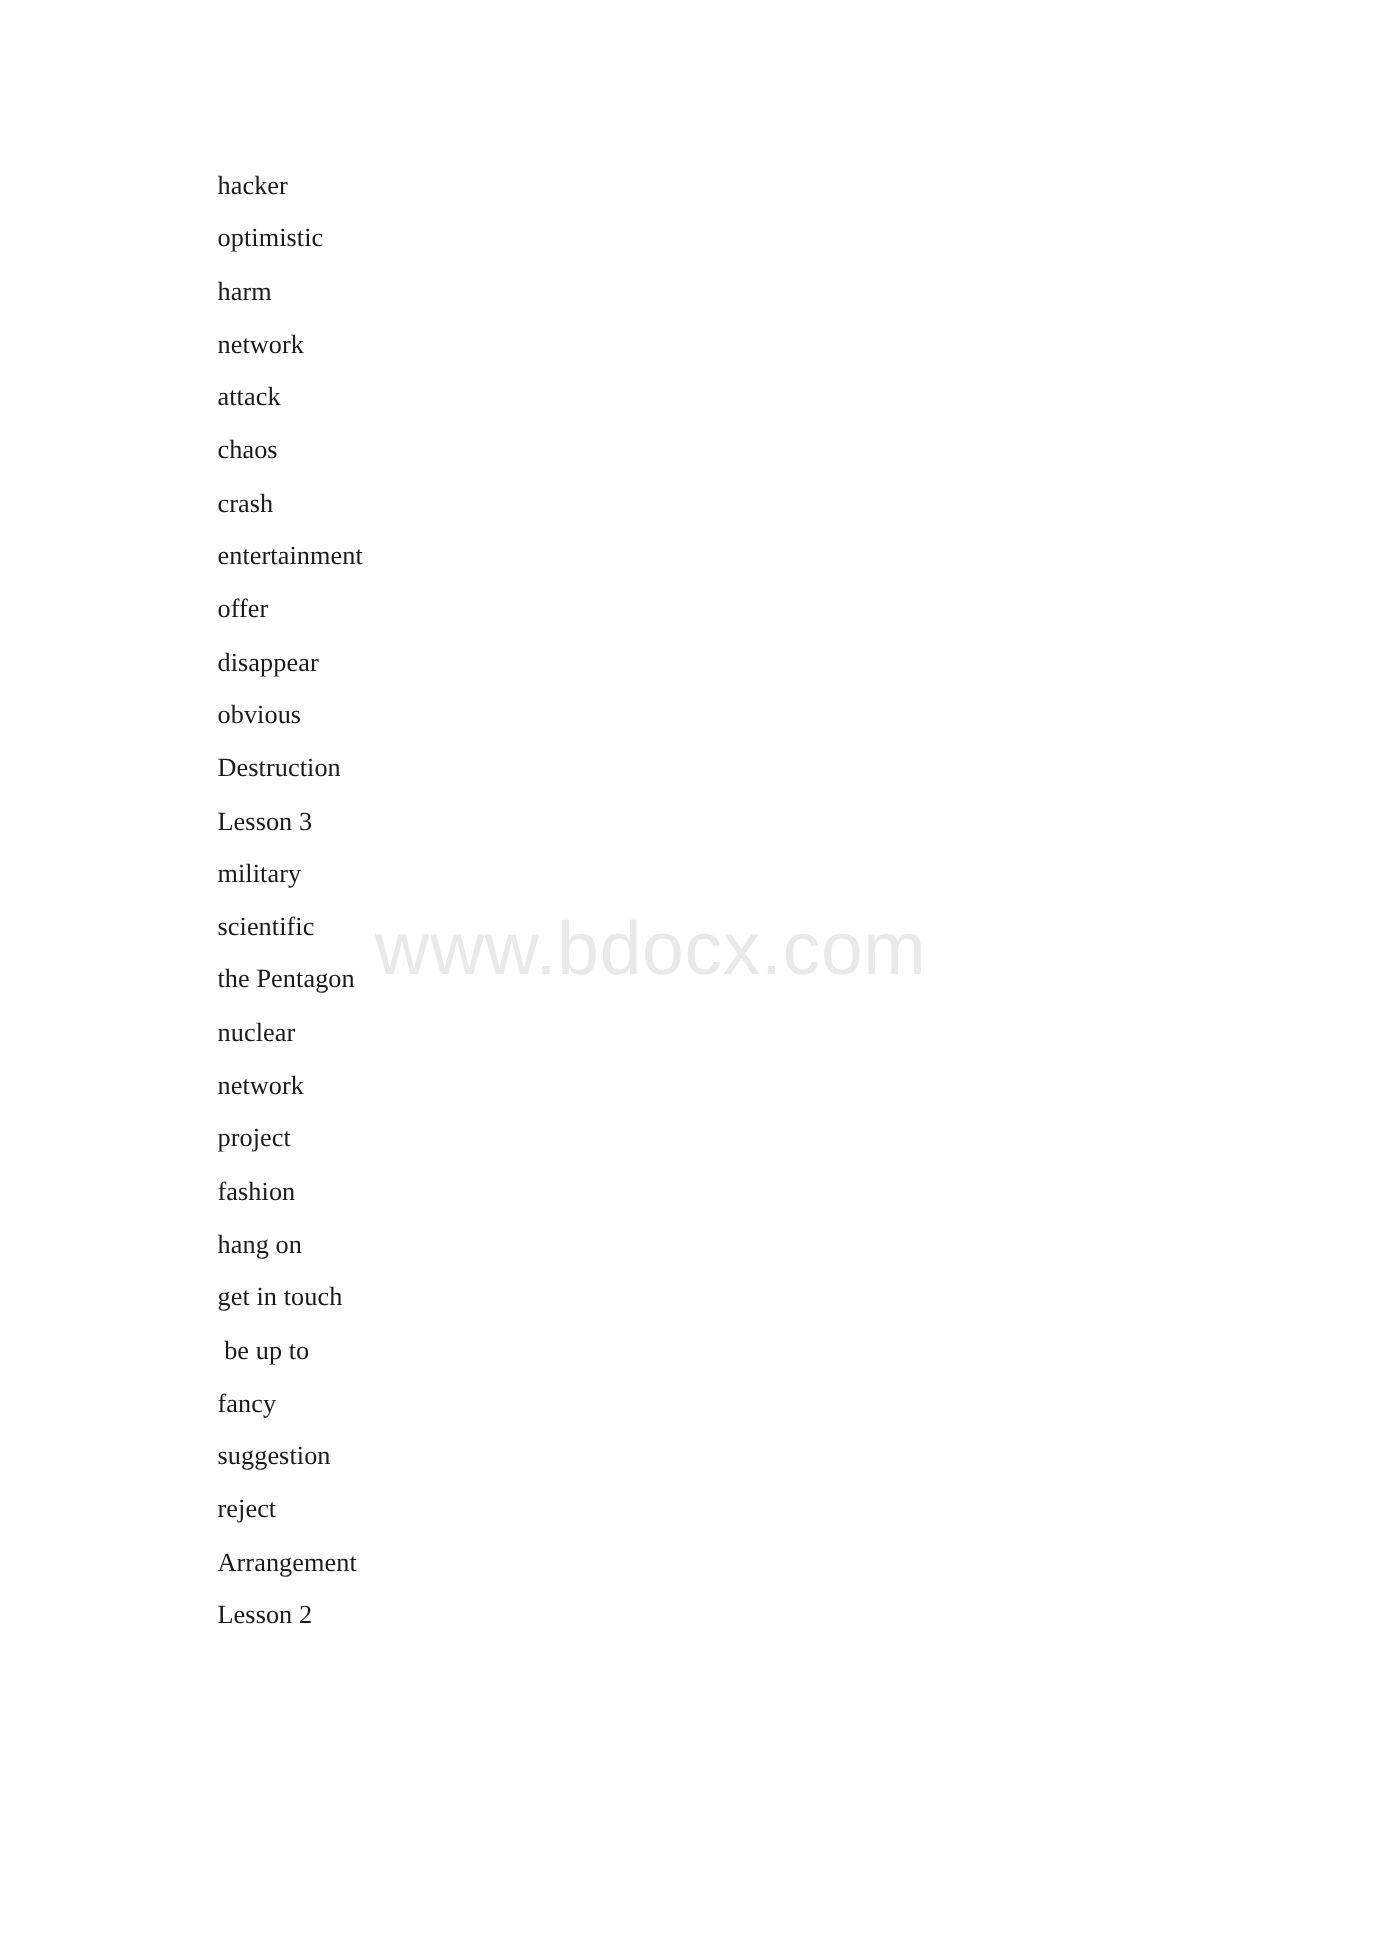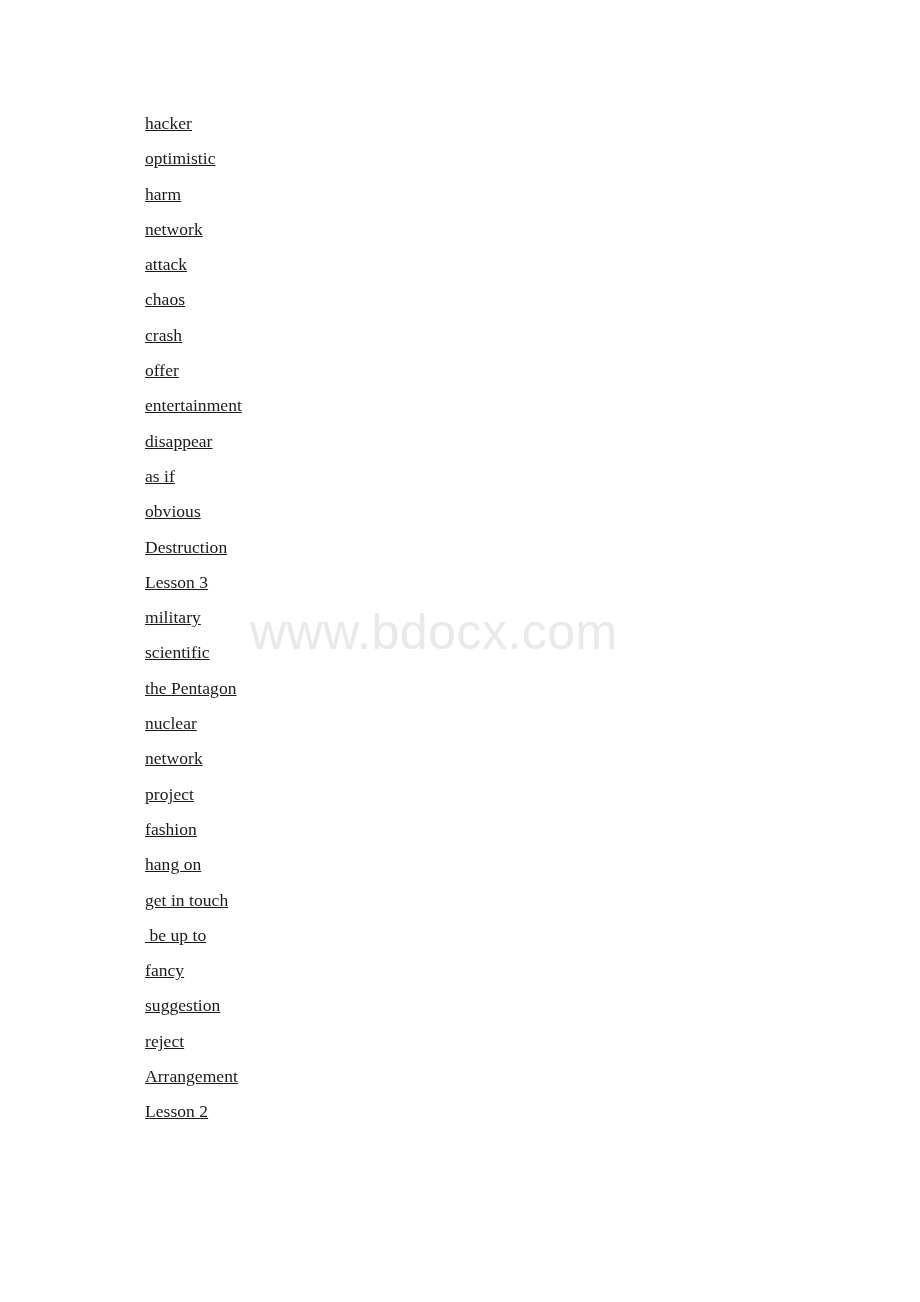--- a/index.html
+++ b/index.html
@@ -46,42 +46,40 @@
     margin: 0;
     padding: 0;
   }
   #word-list li {
     height: 35.3px;
     line-height: 35.3px;
     font-size: 17.5px;
     color: #1a1a1a;
     white-space: pre;
     letter-spacing: 0.05px;
-    text-decoration: underline;
   }
 </style>
 </head>
 <body>
 
 <div id="page">
 
   <div id="watermark">www.bdocx.com</div>
 
   <ul id="word-list">
       <li>hacker</li>
       <li>optimistic</li>
       <li>harm</li>
       <li>network</li>
       <li>attack</li>
       <li>chaos</li>
       <li>crash</li>
+      <li>entertainment</li>
       <li>offer</li>
-      <li>entertainment</li>
       <li>disappear</li>
-      <li>as if</li>
       <li>obvious</li>
       <li>Destruction</li>
       <li>Lesson 3</li>
       <li>military</li>
       <li>scientific</li>
       <li>the Pentagon</li>
       <li>nuclear</li>
       <li>network</li>
       <li>project</li>
       <li>fashion</li>

